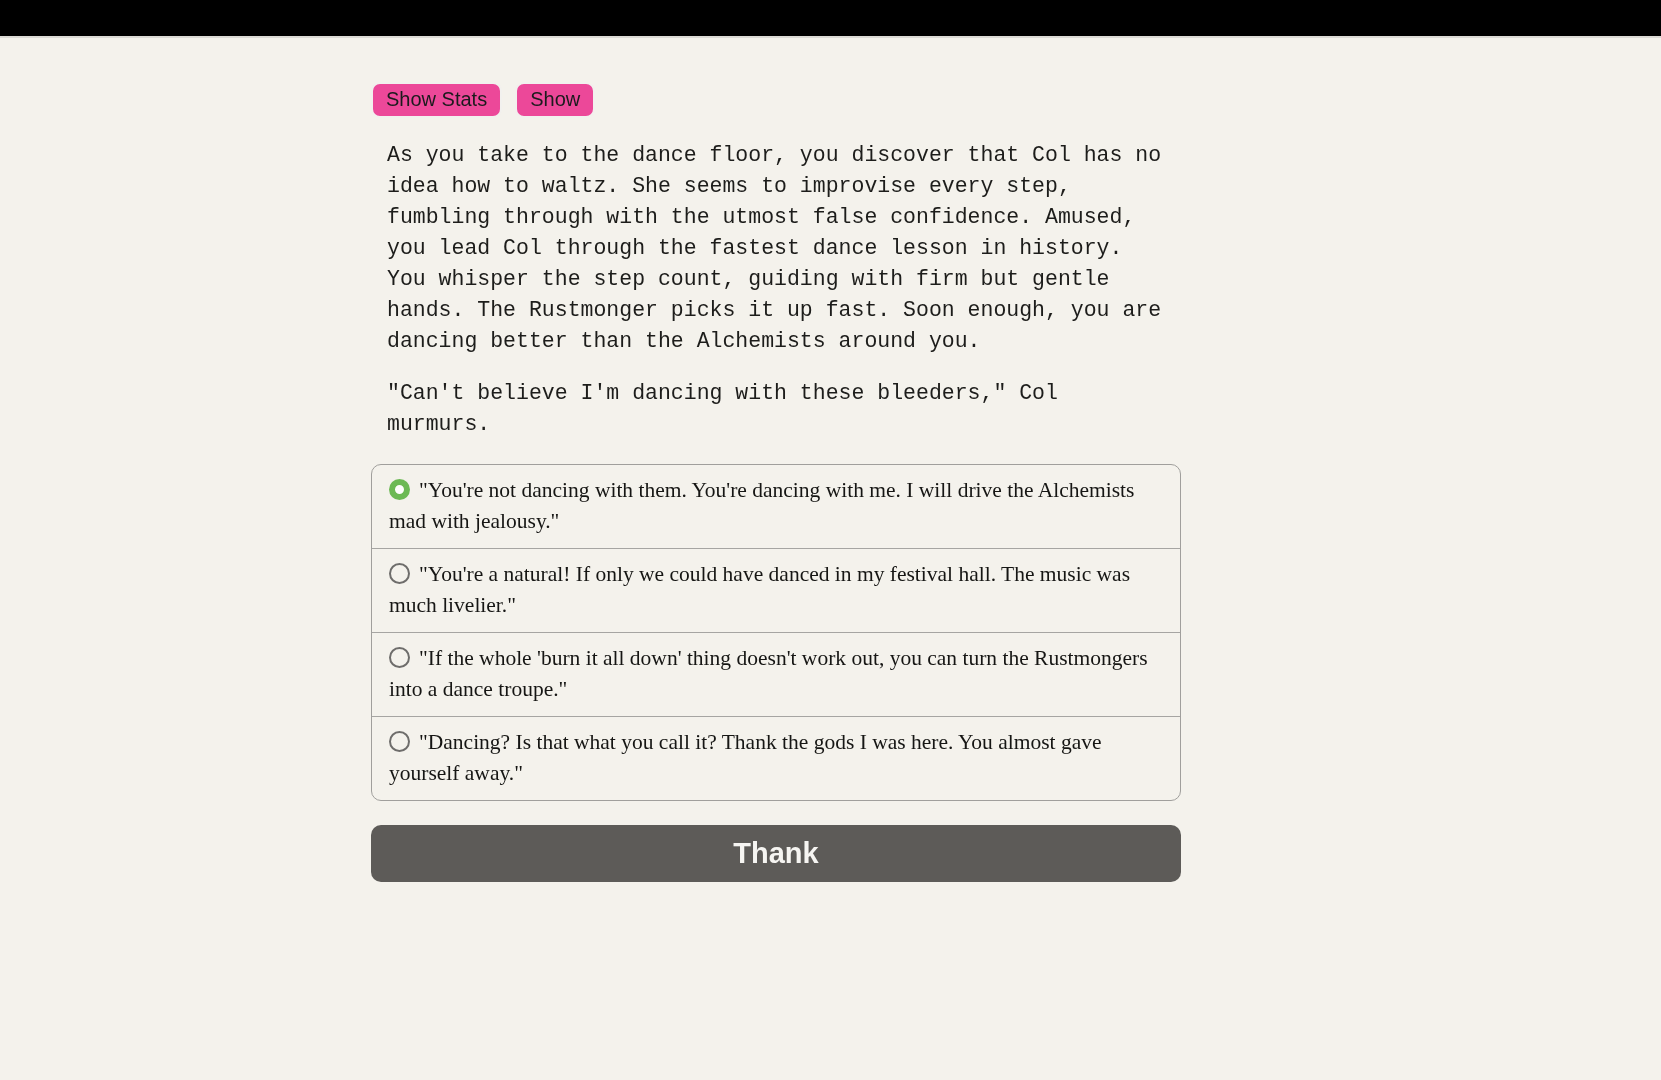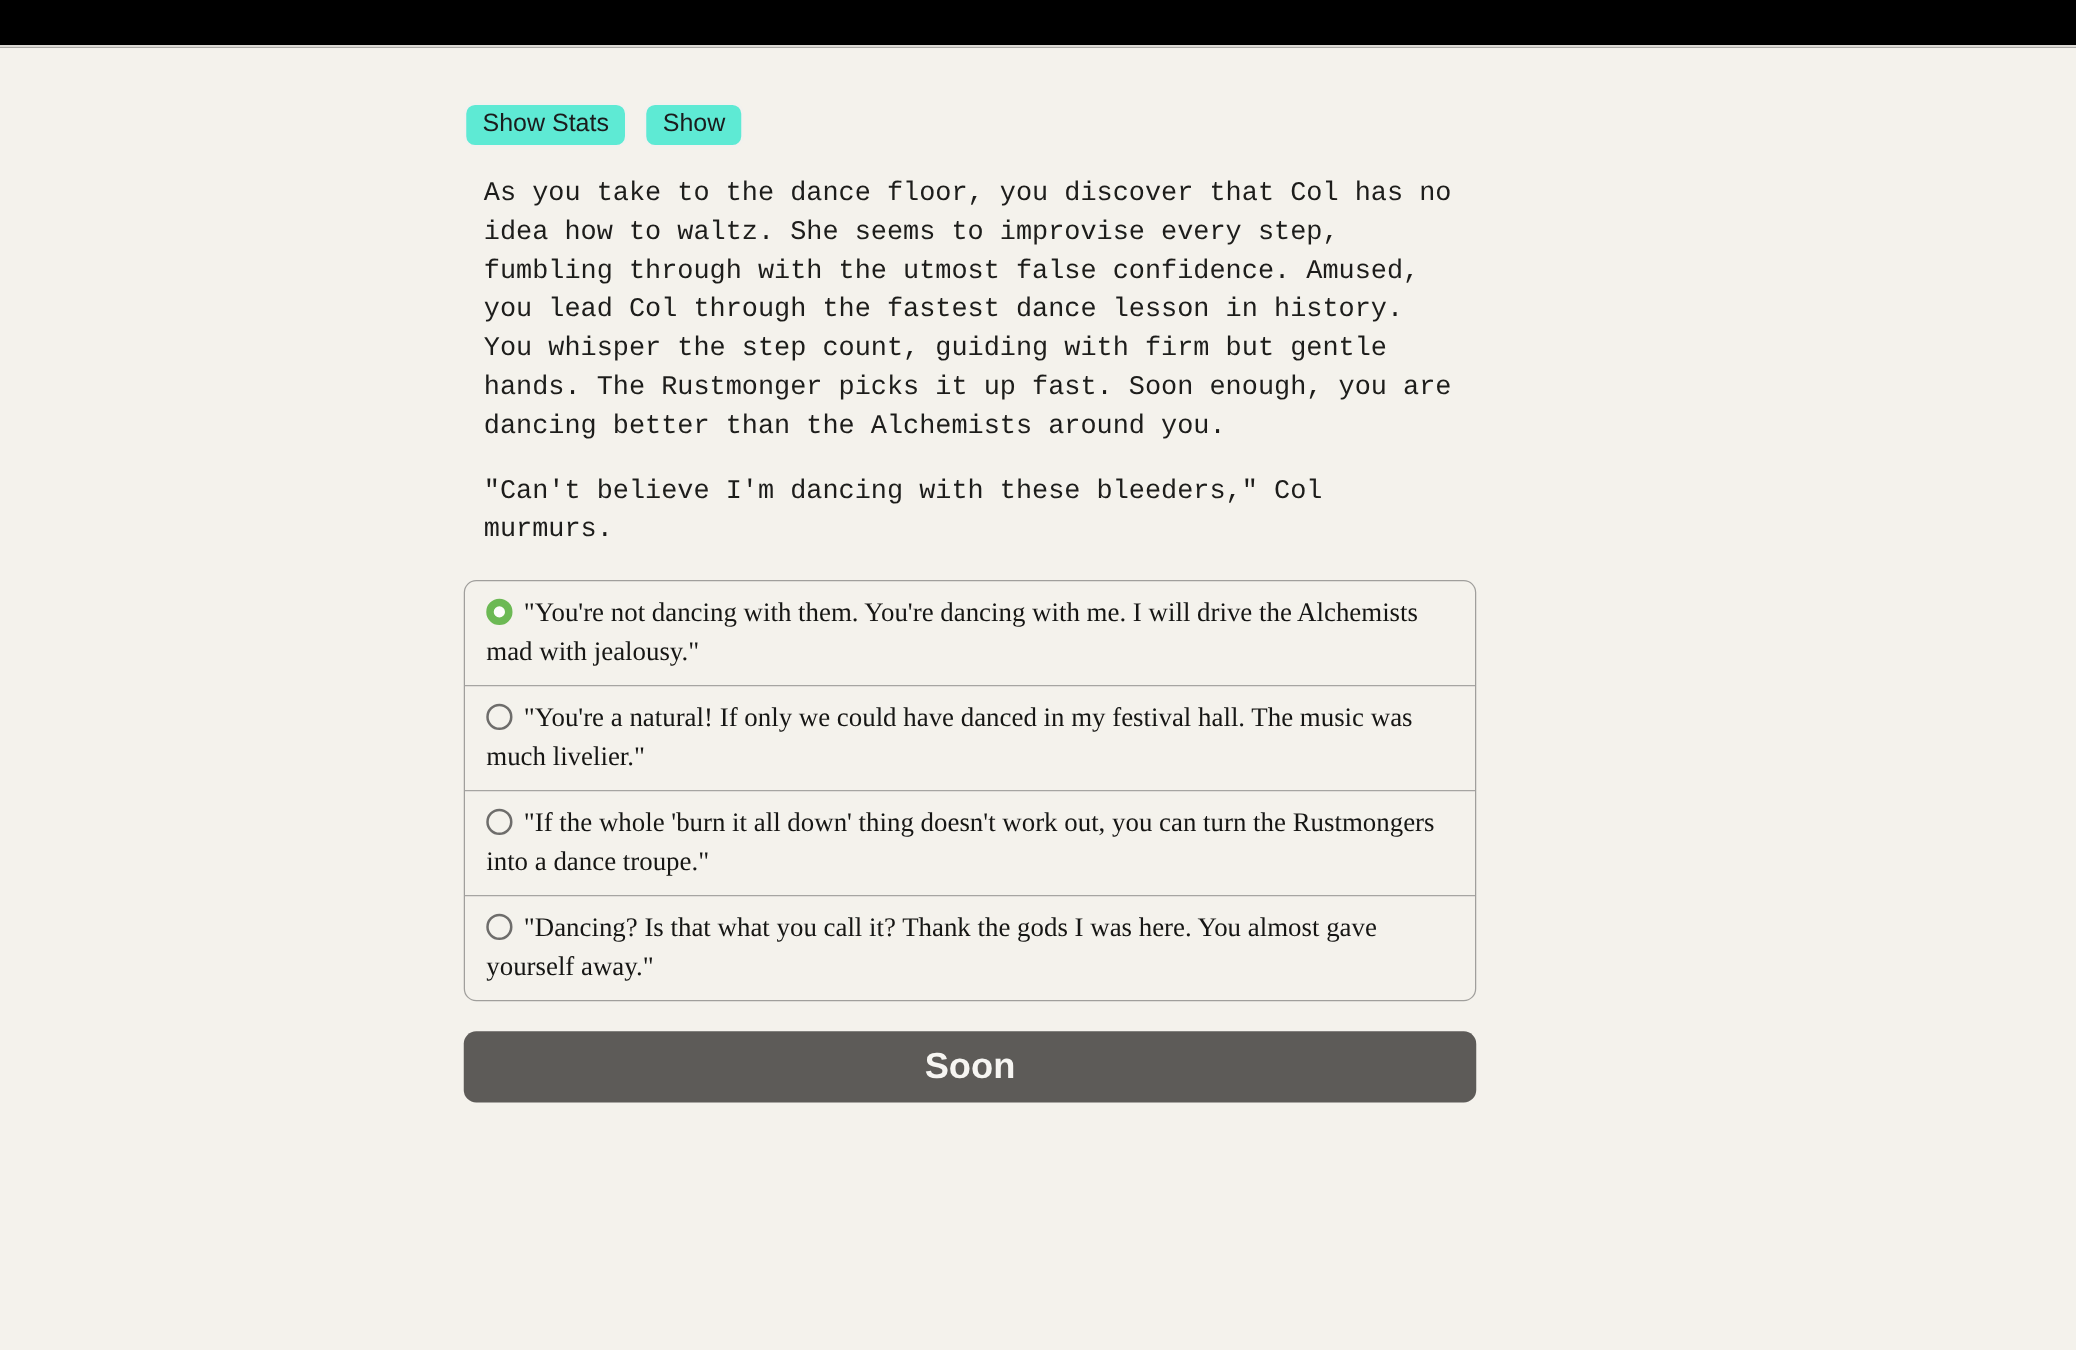--- a/index.html
+++ b/index.html
@@ -24,21 +24,21 @@
   .toolbar {
     margin-top: 44px;
     display: flex;
     gap: 13px;
   }
   .toolbar button {
     font-family: "Liberation Sans", sans-serif;
     font-size: 20px;
     line-height: 1;
     color: #1b1b1d;
-    background: #5eead4;
+    background: #ec4899;
     border: 2px solid #f2f1ee;
     border-radius: 9px;
     padding: 5px 13px 7px;
     cursor: pointer;
   }
   .story-text {
     font-family: Liberation Mono, monospace;
     font-size: 21.5px;
     line-height: 31px;
     color: #1d1d1b;
@@ -120,15 +120,15 @@
       <span class="radio"></span><span class="choice-text">"You're a natural! If only we could have danced in my festival hall. The music was much livelier."</span>
     </label>
     <label class="choice-row">
       <span class="radio"></span><span class="choice-text">"If the whole 'burn it all down' thing doesn't work out, you can turn the Rustmongers into a dance troupe."</span>
     </label>
     <label class="choice-row">
       <span class="radio"></span><span class="choice-text">"Dancing? Is that what you call it? Thank the gods I was here. You almost gave yourself away."</span>
     </label>
   </div>
 
-  <button class="next-button">Soon</button>
+  <button class="next-button">Thank</button>
 
 </div>
 
 </body></html>

